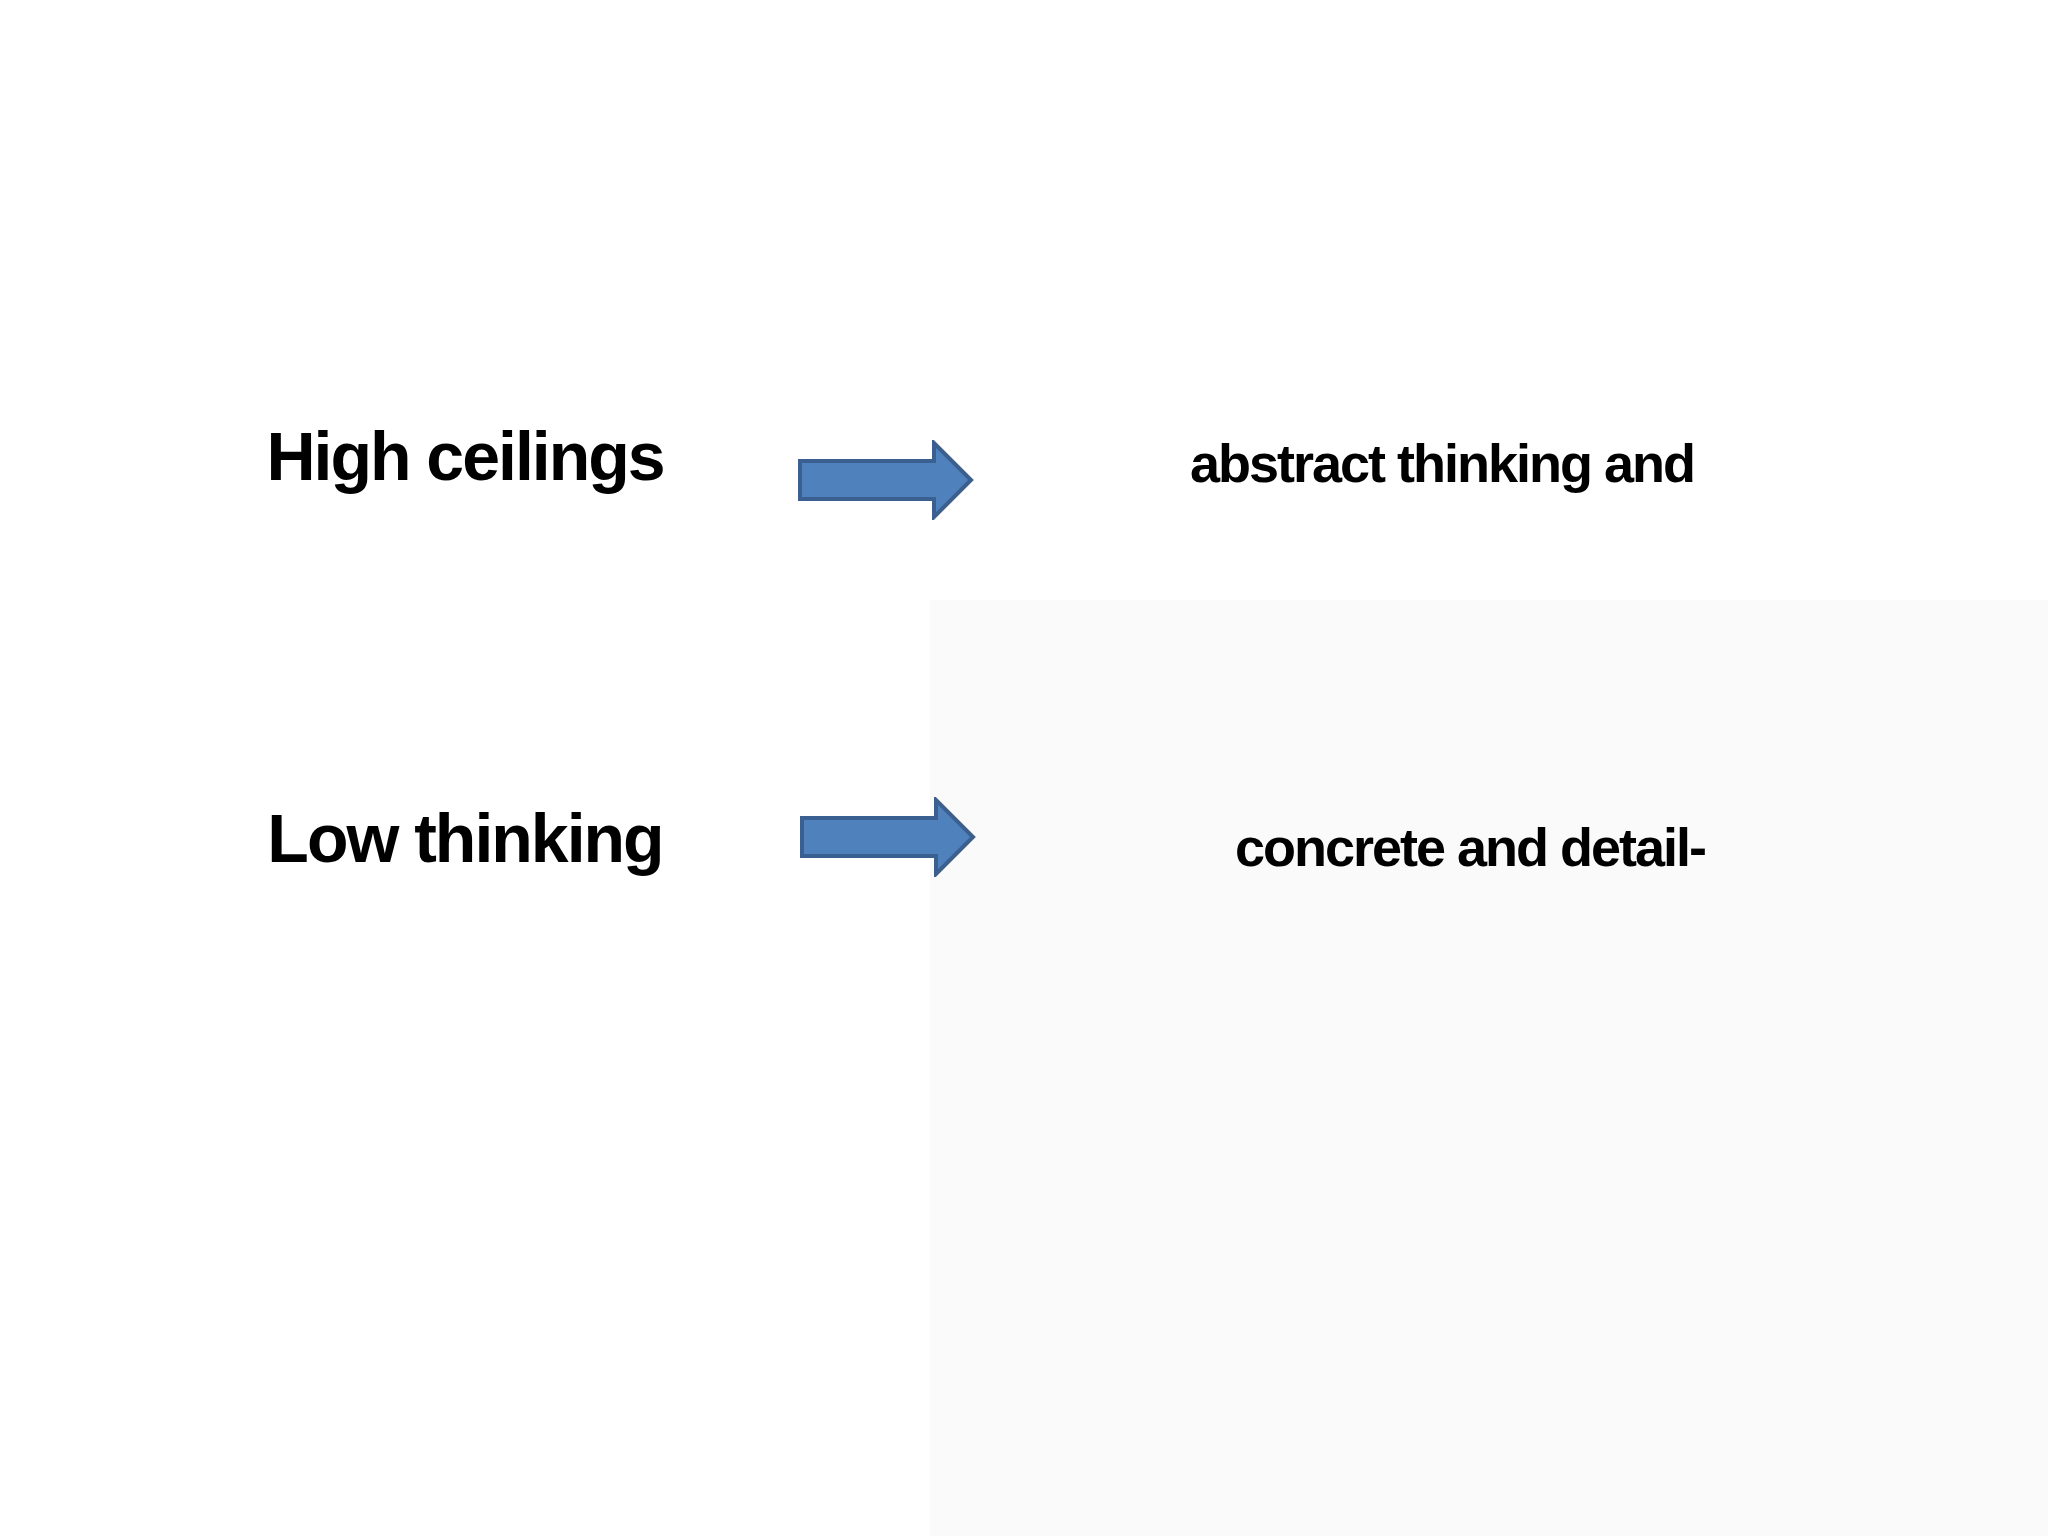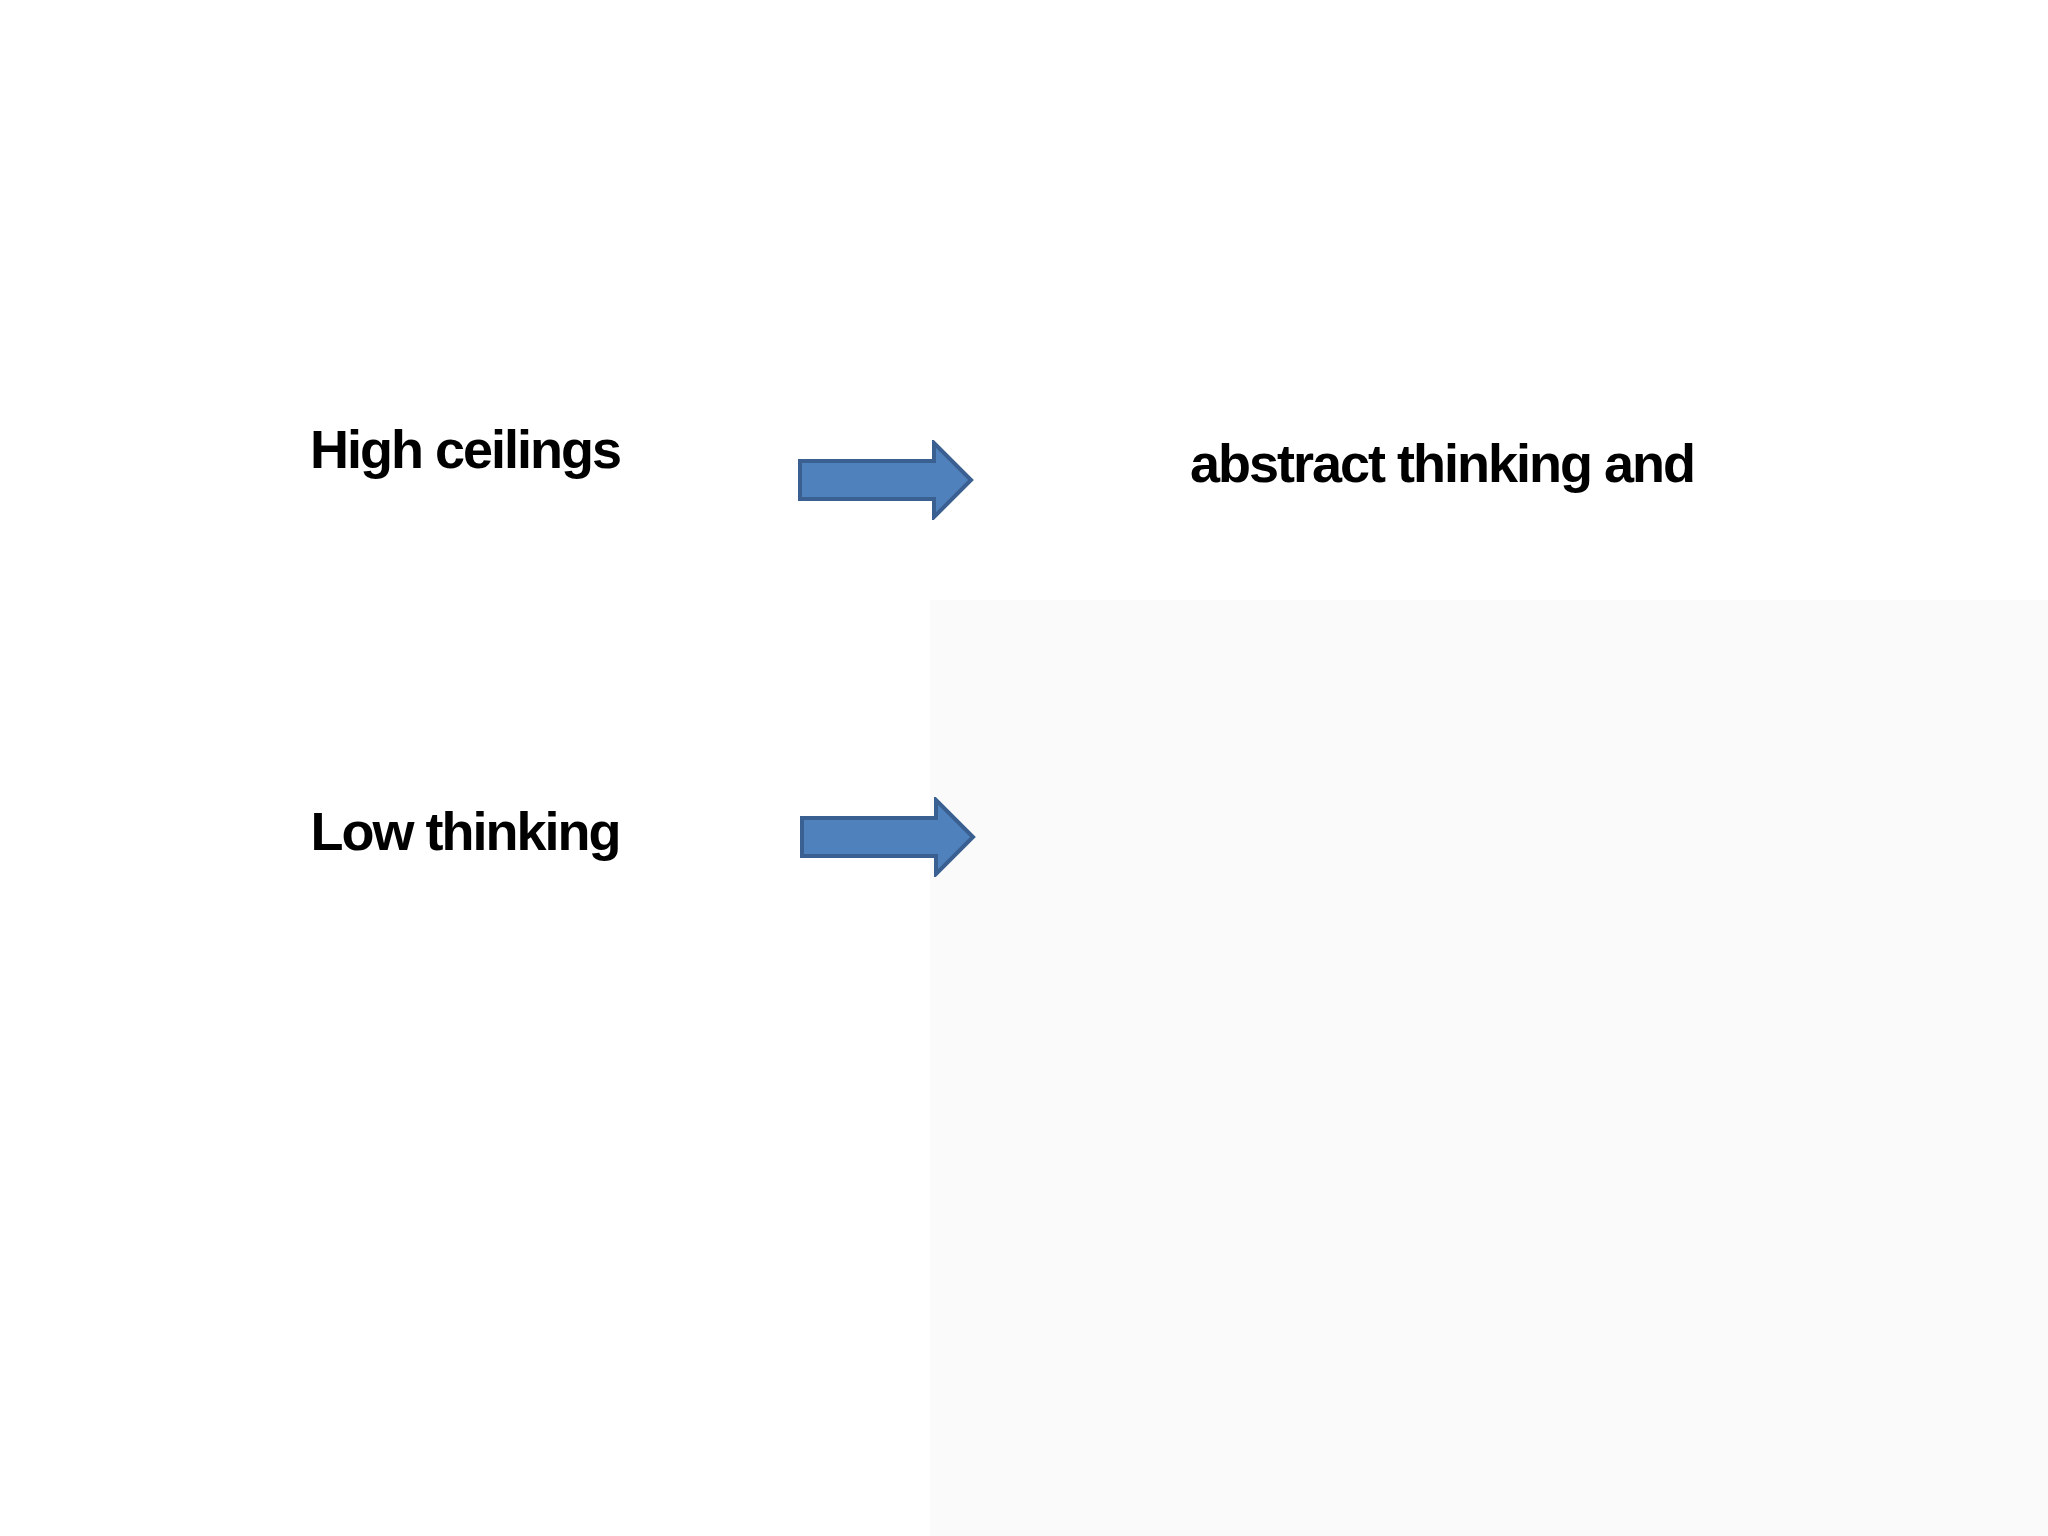--- a/index.html
+++ b/index.html
@@ -23,21 +23,21 @@
     left: 930px;
     top: 600px;
     width: 1118px;
     height: 936px;
     background: rgba(0, 0, 0, 0.018);
   }
   .concept-label {
     position: absolute;
     width: 600px;
     text-align: center;
-    font-size: 54px;
+    font-size: 68px;
     line-height: 1;
     letter-spacing: -2px;
     white-space: nowrap;
   }
   .label-1 { left: 165px; top: 422px; }
   .label-2 { left: 165px; top: 804px; }
 
   .result {
     position: absolute;
     width: 830px;
@@ -78,15 +78,16 @@
     <span class="line">abstract thinking and</span>
   </div>
 
   <div class="concept-label label-2">Low thinking</div>
 
   <svg class="arrow arrow-2" viewBox="0 0 176 80" xmlns="http://www.w3.org/2000/svg">
     <polygon points="2,21 136,21 136,3 173,40 136,77 136,59 2,59" stroke-width="4" fill="#4f81bd" stroke="#3a5f91"></polygon>
   </svg>
 
   <div class="result result-2">
+    <span class="line">concrete and detail-</span>
   </div>
 
 </div>
 
 </body></html>

